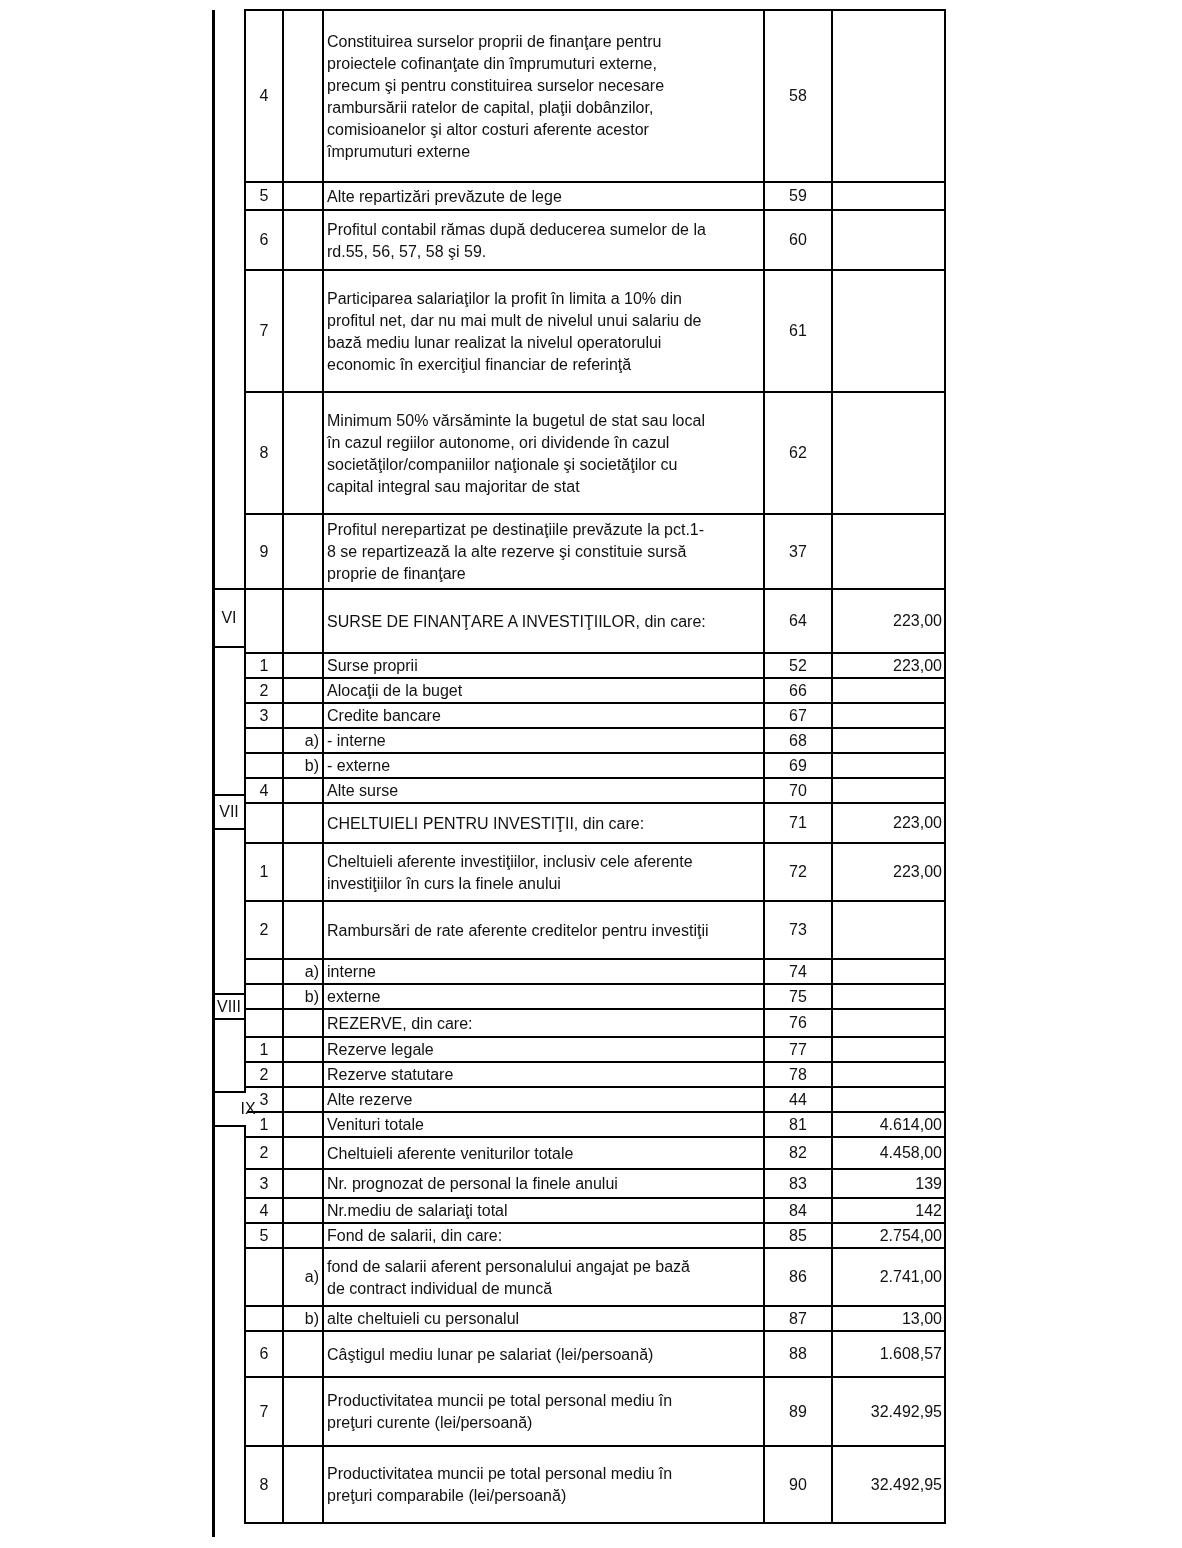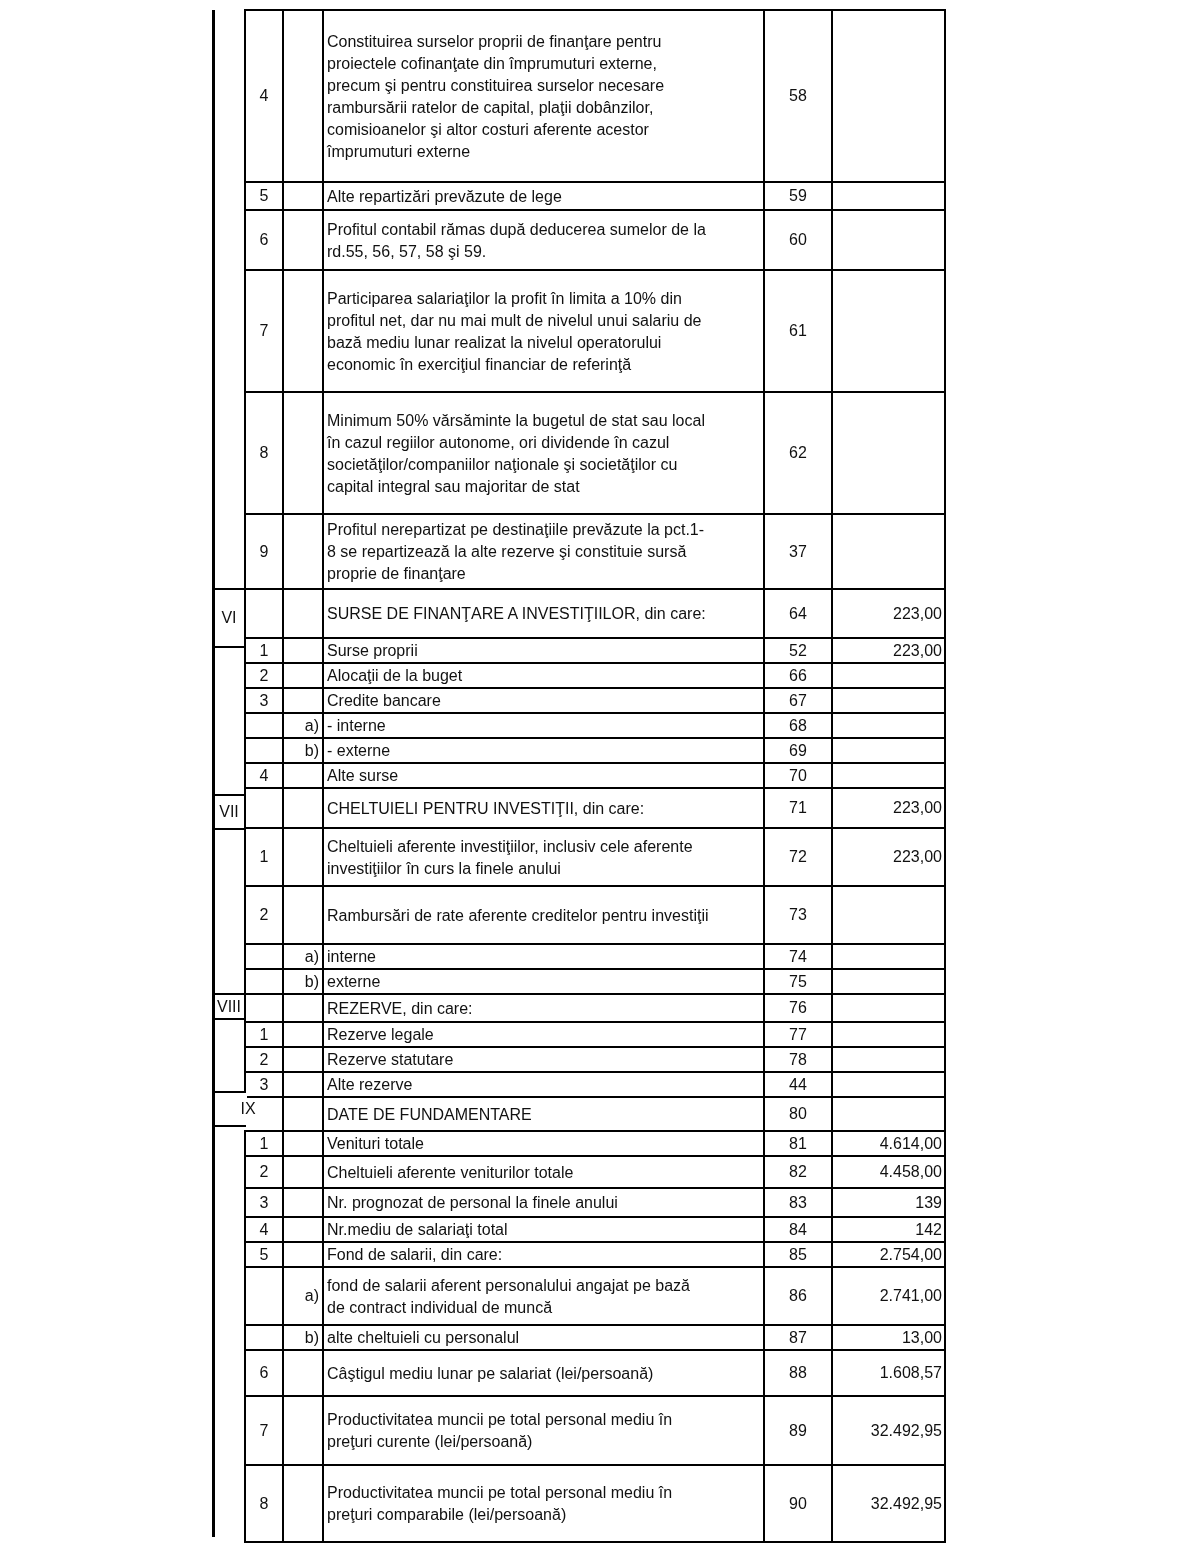--- a/index.html
+++ b/index.html
@@ -73,21 +73,21 @@
       </tr>
       <tr style="height: 75px;">
         <td class="c-num"><span>9</span></td>
         <td class="c-sub"><span></span></td>
         <td class="c-desc"><span class="desc-text">Profitul nerepartizat pe destinaţiile prevăzute la pct.1-
 8 se repartizează la alte rezerve şi constituie sursă
 proprie de finanţare</span></td>
         <td class="c-row"><span>37</span></td>
         <td class="c-val"><span></span></td>
       </tr>
-      <tr style="height: 49px;">
+      <tr style="height: 64px;">
         <td class="c-num"><span></span></td>
         <td class="c-sub"><span></span></td>
         <td class="c-desc"><span class="desc-text">SURSE DE FINANŢARE A INVESTIŢIILOR, din care:</span></td>
         <td class="c-row"><span>64</span></td>
         <td class="c-val"><span>223,00</span></td>
       </tr>
       <tr style="height: 24px;">
         <td class="c-num"><span>1</span></td>
         <td class="c-sub"><span></span></td>
         <td class="c-desc"><span class="desc-text">Surse proprii</span></td>
@@ -184,27 +184,20 @@
         <td class="c-sub"><span></span></td>
         <td class="c-desc"><span class="desc-text">Rezerve statutare</span></td>
         <td class="c-row"><span>78</span></td>
         <td class="c-val"><span></span></td>
       </tr>
       <tr style="height: 24px;">
         <td class="c-num"><span>3</span></td>
         <td class="c-sub"><span></span></td>
         <td class="c-desc"><span class="desc-text">Alte rezerve</span></td>
         <td class="c-row"><span>44</span></td>
-        <td class="c-val"><span></span></td>
-      </tr>
-      <tr style="height: 34px;">
-        <td class="c-num" style="border-left: 0px;"><span></span></td>
-        <td class="c-sub"><span></span></td>
-        <td class="c-desc"><span class="desc-text">DATE DE FUNDAMENTARE</span></td>
-        <td class="c-row"><span>80</span></td>
         <td class="c-val"><span></span></td>
       </tr>
       <tr style="height: 24px;">
         <td class="c-num"><span>1</span></td>
         <td class="c-sub"><span></span></td>
         <td class="c-desc"><span class="desc-text">Venituri totale</span></td>
         <td class="c-row"><span>81</span></td>
         <td class="c-val"><span>4.614,00</span></td>
       </tr>
       <tr style="height: 32px;">

